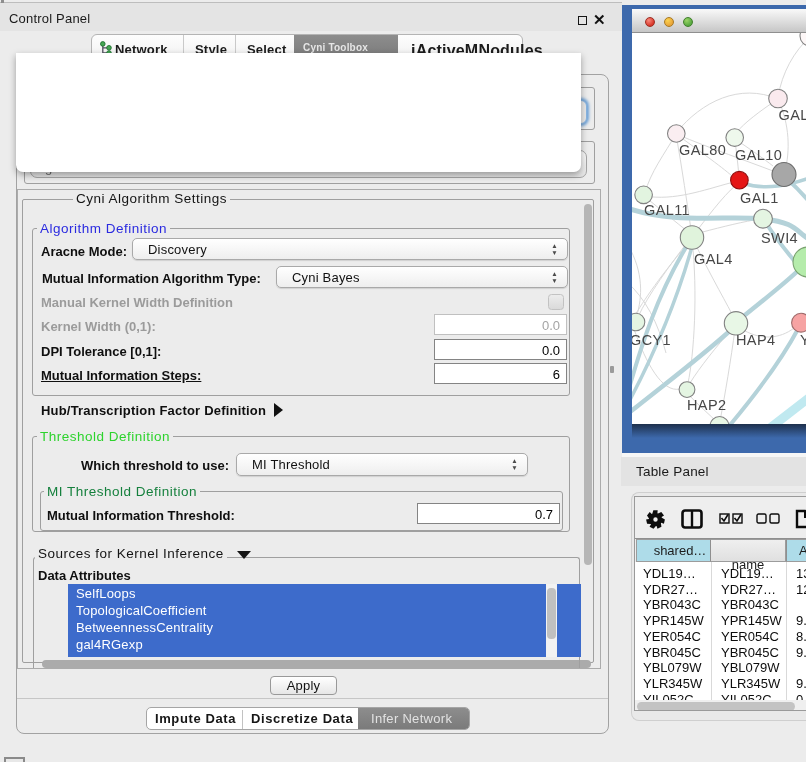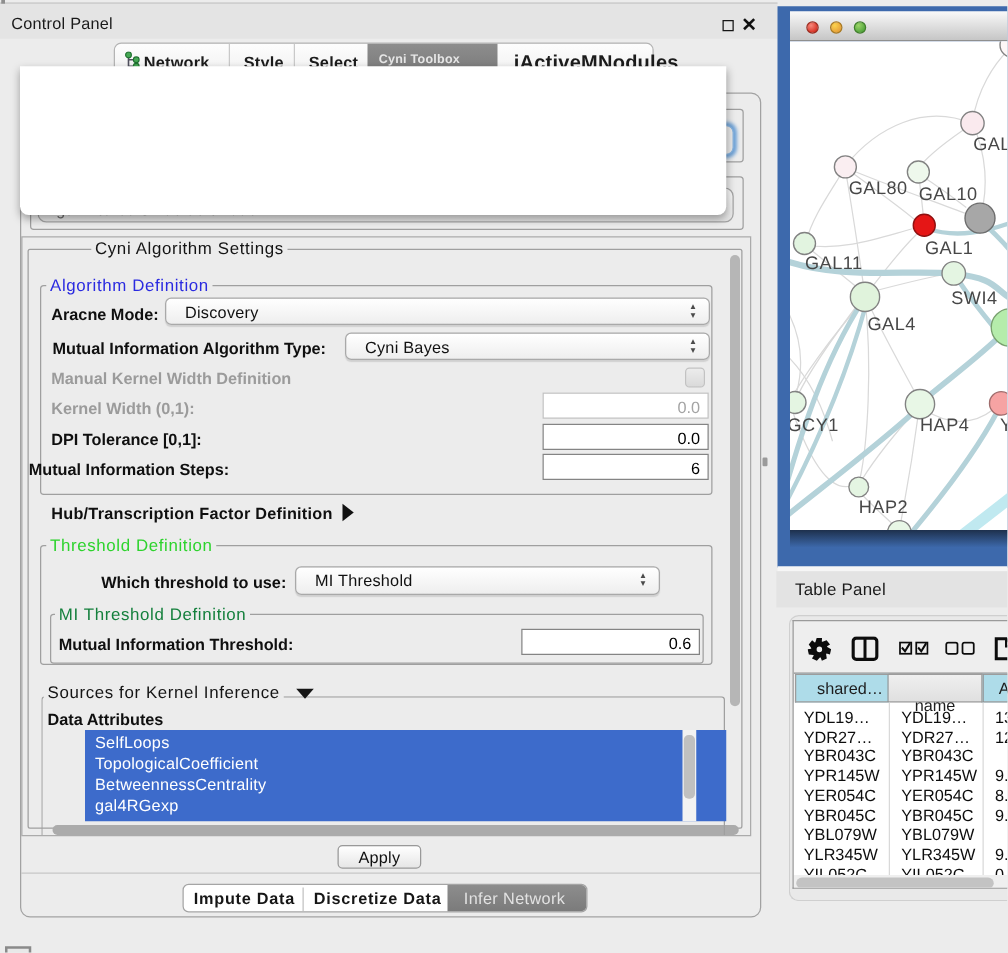--- a/index.html
+++ b/index.html
@@ -77,39 +77,39 @@
 
 <div class="lbl abs dis" style="left:41px;top:295px;">Manual Kernel Width Definition</div>
 <div class="abs" style="left:548px;top:294px;width:16px;height:16px;background:linear-gradient(#ececec,#dadada);border:1px solid #c2c2c2;border-radius:3.5px;"></div>
 
 <div class="lbl abs dis" style="left:41px;top:319px;">Kernel Width (0,1):</div>
 <div class="field" style="left:434px;top:314px;width:133px;height:21px;border-color:#c0c0c0;color:#a4a4a4;">0.0</div>
 
 <div class="lbl abs" style="left:41px;top:344px;">DPI Tolerance [0,1]:</div>
 <div class="field" style="left:434px;top:339px;width:133px;height:21px;">0.0</div>
 
-<div class="lbl abs" style="left:23px;top:368px;">Mutual Information Steps:</div>
+<div class="lbl abs" style="left:41px;top:368px;text-decoration:underline;">Mutual Information Steps:</div>
 <div class="field" style="left:434px;top:363px;width:133px;height:21px;">6</div>
 
 <div class="lbl abs" style="left:41px;top:403px;letter-spacing:0.2px;">Hub/Transcription Factor Definition</div>
 <div class="abs" style="left:274px;top:403px;width:0;height:0;border-left:9px solid #111;border-top:7px solid transparent;border-bottom:7px solid transparent;"></div>
 
 <div class="gbox" style="left:32px;top:436px;width:538px;height:96px;"></div>
 <div class="gtitle" style="left:37px;top:429px;color:#2dd32d;">Threshold Definition</div>
 
 <div class="lbl abs" style="left:81px;top:458px;">Which threshold to use:</div>
 <div class="combo" style="left:236px;top:453px;width:292px;height:23px;">
     <span class="ctext">MI Threshold</span>
     <span class="spin">▲<br>▼</span>
   </div>
 
 <div class="gbox" style="left:40px;top:491px;width:523px;height:40px;"></div>
 <div class="gtitle" style="left:44px;top:484px;color:#15803d;">MI Threshold Definition</div>
 <div class="lbl abs" style="left:47px;top:508px;">Mutual Information Threshold:</div>
-<div class="field" style="left:417px;top:503px;width:143px;height:21px;">0.6</div>
+<div class="field" style="left:417px;top:503px;width:143px;height:21px;">0.7</div>
 
 <div class="gbox" style="left:33px;top:557px;width:547px;height:111px;border-bottom:none;border-radius:3px 3px 0 0;"></div>
 <div class="gtitle" style="left:35px;top:546px;">Sources for Kernel Inference</div>
 <div class="abs" style="left:237px;top:551px;width:0;height:0;border-top:8px solid #151515;border-left:7.5px solid transparent;border-right:7.5px solid transparent;"></div>
 <div class="lbl abs" style="left:38px;top:568px;">Data Attributes</div>
 
 <div class="abs" style="left:44px;top:584px;width:513px;height:73px;background:#3d6bcb;overflow:hidden;margin-left:24px;">
   <div style="color:#fff;font-size:13px;letter-spacing:0.2px;padding:1px 0 0 8px;line-height:17px;">SelfLoops<br>TopologicalCoefficient<br>BetweennessCentrality<br>gal4RGexp</div>
 </div>
 <div class="abs" style="left:546px;top:584px;width:11px;height:73px;background:#f2f2f2;"></div>

